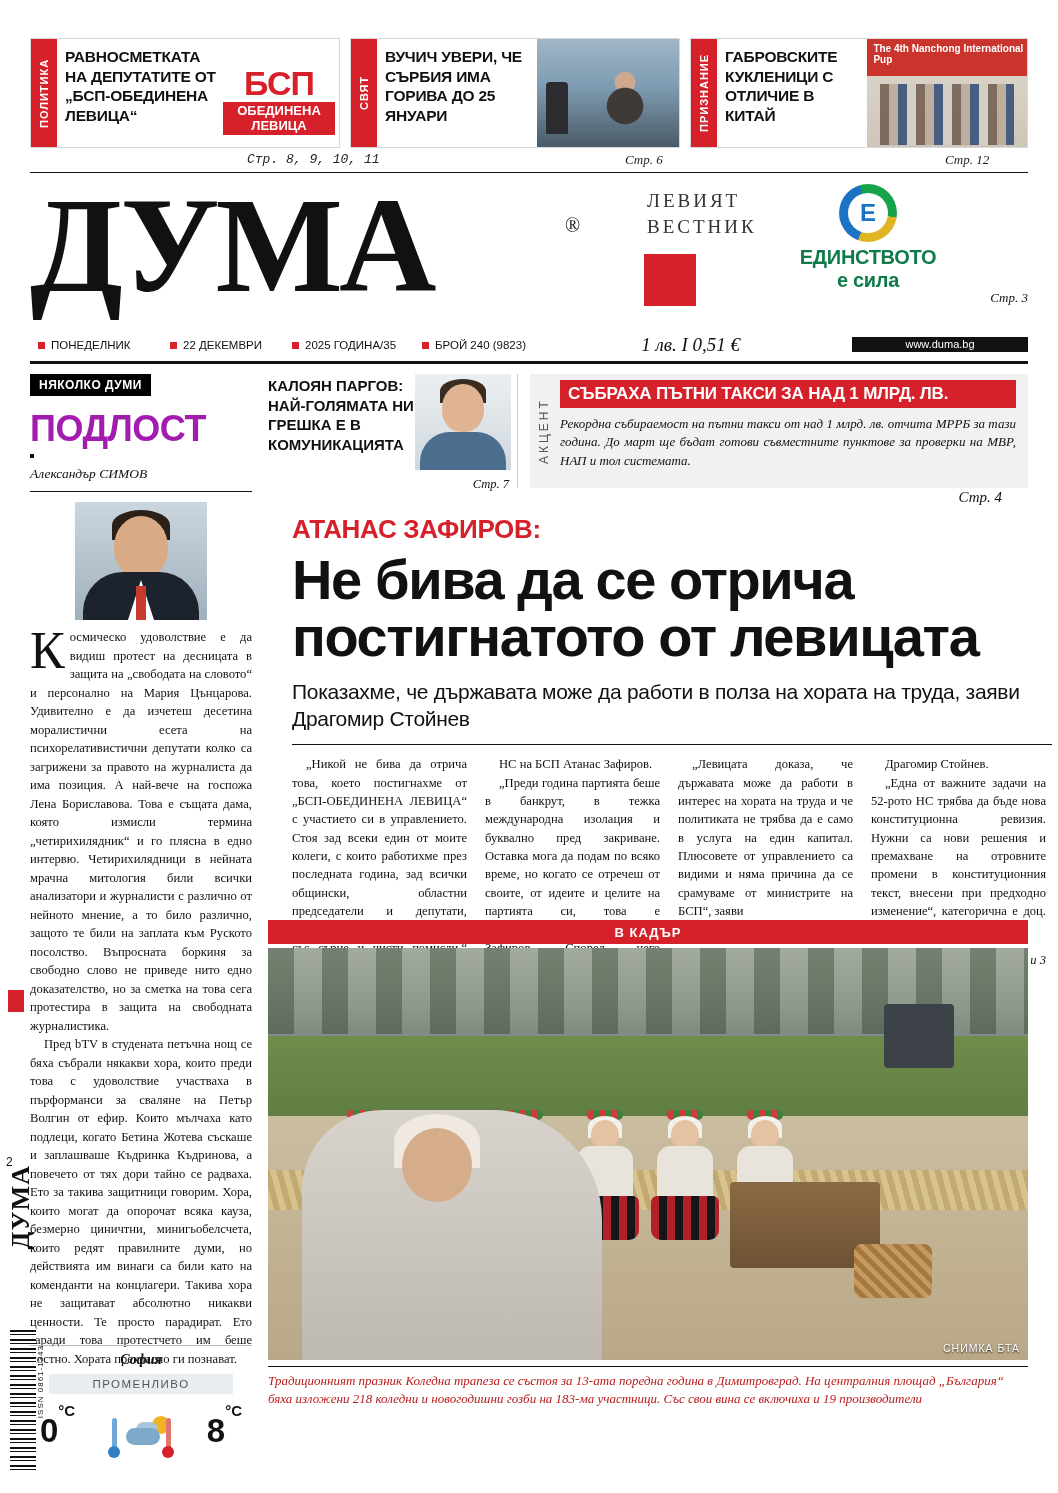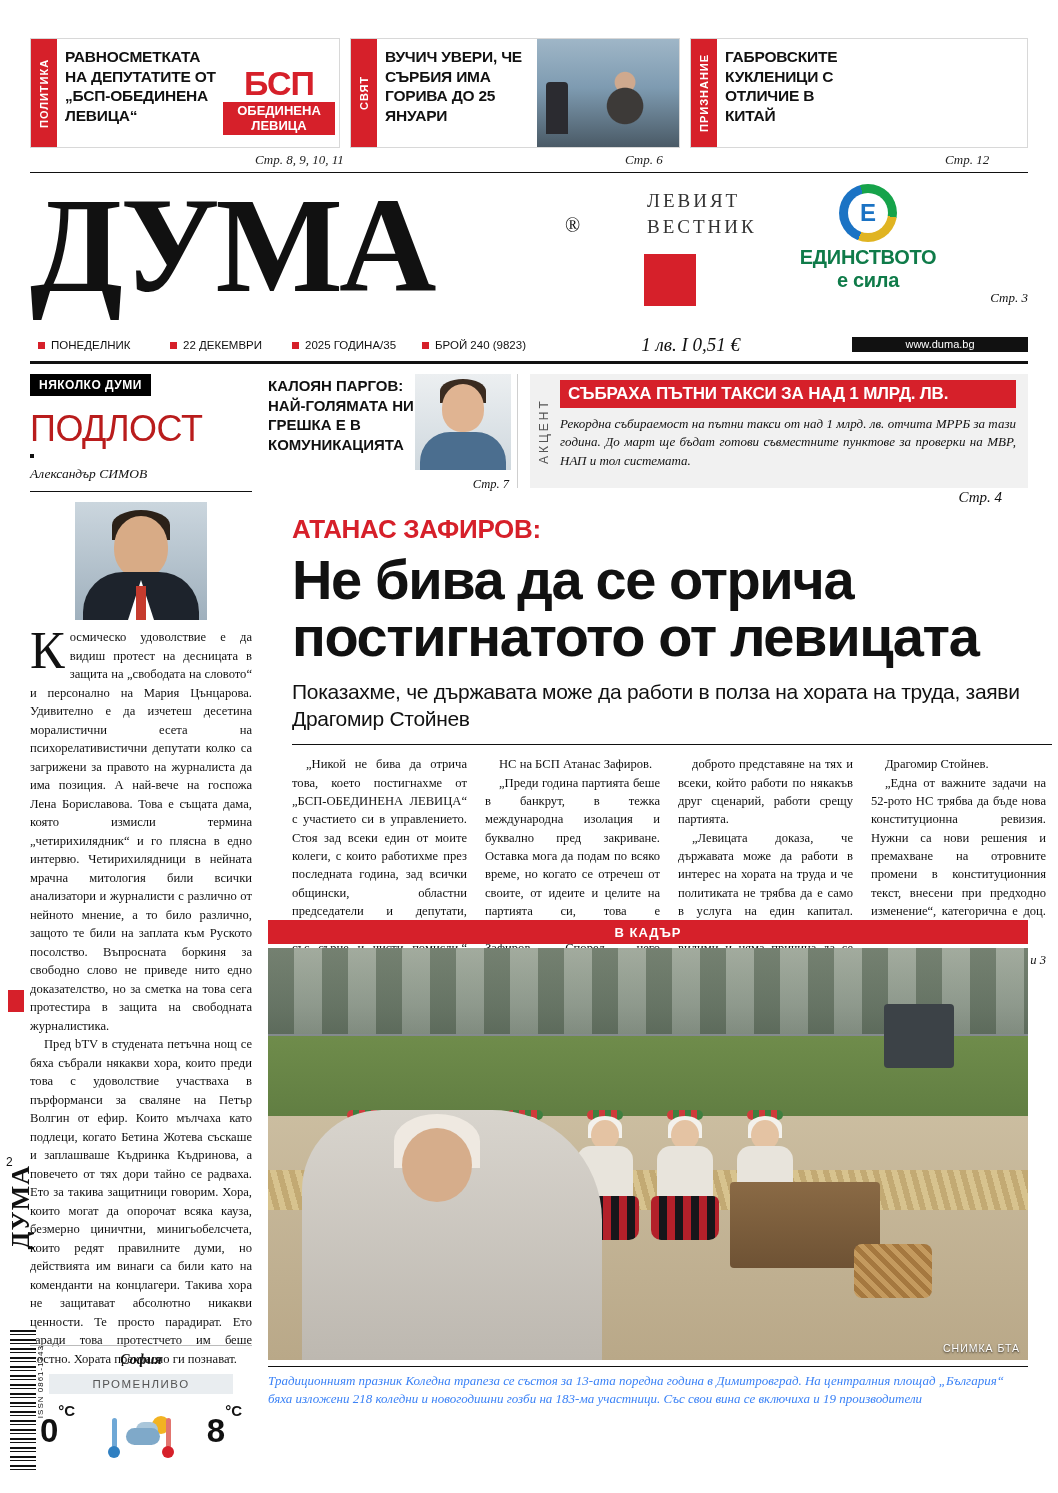--- a/index.html
+++ b/index.html
@@ -88,21 +88,21 @@
   .ph-china .cn-text{
     position:absolute; left:4%; top:4%; color:#fff;
     font-family:"Liberation Sans", sans-serif; font-size:10px; font-weight:bold;
   }
 
   .strip-pages {
     position:absolute; left:30px; top:152px; width:998px; height:18px;
     font-style:italic; font-size:13px; color:#222;
   }
   .strip-pages span { position:absolute; }
-  .sp1 { left:225px; }
+  .sp1 { left:217px;font-family:Liberation Mono, monospace; }
   .sp2 { left:595px; }
   .sp3 { left:915px; }
 
   .rule-top { position:absolute; left:30px; top:172px; width:998px; height:1px; background:#111; }
 
   
   .masthead { position:absolute; left:30px; top:178px; width:998px; height:150px; }
   .logo-duma {
     position:absolute; left:0; top:0;
     font-family:"Liberation Serif", serif;
@@ -164,22 +164,22 @@
   .rule-2 { position:absolute; left:30px; top:361px; width:998px; height:3px; background:#111; }
 
   
   .leftcol { position:absolute; left:30px; top:374px; width:222px; }
   .kicker {
     background:#000000; color:#fff; font-family:"Liberation Sans", sans-serif;
     font-weight:bold; font-size:12px; letter-spacing:.5px;
     padding:4px 9px; display:inline-block;
   }
   .op-title {
-    font-family:"Liberation Sans", sans-serif; font-weight:normal;
-    font-size:36px; letter-spacing:-0.5px; margin:12px 0 2px; color:#b91c1c;
+    font-family:"Liberation Sans", sans-serif; font-weight:bold;
+    font-size:36px; letter-spacing:-0.5px; margin:12px 0 2px; color:#a21caf;
   }
   .op-dot { width:4px; height:4px; background:#111; margin:4px 0 8px; }
   .op-author { font-style:italic; font-size:13.5px; color:#111; }
   .op-rule { height:1px; background:#111; margin:9px 0 10px; }
   .op-photo {
     width:132px; height:118px; margin:0 auto 8px; position:relative; overflow:hidden;
     background:linear-gradient(180deg,#cbd6de 0%, #9fb0bd 100%);
   }
   .op-photo .head {
     position:absolute; left:50%; top:14px; transform:translateX(-50%);
@@ -384,21 +384,21 @@
     position:absolute; right:74px; top:56px; width:70px; height:64px;
     background:#3c4247; border-radius:4px;
   }
   .bp-credit {
     position:absolute; right:8px; bottom:6px; color:#fff;
     font-family:"Liberation Sans", sans-serif; font-size:10.5px; letter-spacing:1px;
     text-shadow:0 1px 2px rgba(0,0,0,.8);
   }
   .photo-cap {
     position:absolute; left:268px; top:1372px; width:760px;
-    font-style:italic; font-size:13px; line-height:1.42; color:#3b82f6;
+    font-style:italic; font-size:13px; line-height:1.42; color:#b91c1c;
   }
   .cap-rule { position:absolute; left:268px; top:1366px; width:760px; height:1px; background:#111; }
 </style>
 </head>
 <body>
 
 <div class="page">
 
   <div class="teaser-strip">
 
@@ -415,20 +415,25 @@
       <div class="tag">СВЯТ</div>
       <div class="ttext">ВУЧИЧ УВЕРИ, ЧЕ СЪРБИЯ ИМА ГОРИВА ДО 25 ЯНУАРИ</div>
       <div class="photo">
         <div class="ph-vucic"></div>
       </div>
     </div>
 
     <div class="teaser teaser3">
       <div class="tag">ПРИЗНАНИЕ</div>
       <div class="ttext">ГАБРОВСКИТЕ КУКЛЕНИЦИ С ОТЛИЧИЕ В КИТАЙ</div>
+      <div class="photo">
+        <div class="ph-china">
+            <span class="cn-text">The 4th Nanchong International Pup</span>
+          </div>
+      </div>
     </div>
   </div>
 
   <div class="strip-pages">
     <span class="sp1">Стр. 8, 9, 10, 11</span>
     <span class="sp2">Стр. 6</span>
     <span class="sp3">Стр. 12</span>
   </div>
   <div class="rule-top"></div>
 
@@ -538,21 +543,20 @@
 
     <div class="cols">
       <div class="c">
         <p class="first">„Никой не бива да отрича това, което постигнахме от „БСП-ОБЕДИНЕНА ЛЕВИЦА“ с участието си в управлението. Стоя зад всеки един от моите колеги, с които работихме през последната година, зад всички общински, областни председатели и депутати, защото знам, че правеха всичко със сърце и чисти помисли.“ Това заяви председателят на</p>
       </div>
       <div class="c">
         <p class="first">НС на БСП Атанас Зафиров.</p>
         <p>„Преди година партията беше в банкрут, в тежка международна изолация и буквално пред закриване. Оставка мога да подам по всяко време, но когато се отречеш от своите, от идеите и целите на партията си, това е предателство“, подчерта Зафиров. Според него основната цел на БСП в подготовката за изборите,</p>
       </div>
       <div class="c">
-        <p class="first">доброто представяне на тях и всеки, който работи по някакъв друг сценарий, работи срещу партията.</p>
         <p>„Левицата доказа, че държавата може да работи в интерес на хората на труда и че политиката не трябва да е само в услуга на един капитал. Плюсовете от управлението са видими и няма причина да се срамуваме от министрите на БСП“, заяви</p>
       </div>
       <div class="c">
         <p class="first">Драгомир Стойнев.</p>
         <p>„Една от важните задачи на 52-рото НС трябва да бъде нова конституционна ревизия. Нужни са нови решения и премахване на отровните промени в конституционния текст, внесени при предходно изменение“, категорична е доц. Наталия Киселова.</p>
         <p class="pg">Стр. 2 и 3</p>
       </div>
     </div>
   </div>
 

